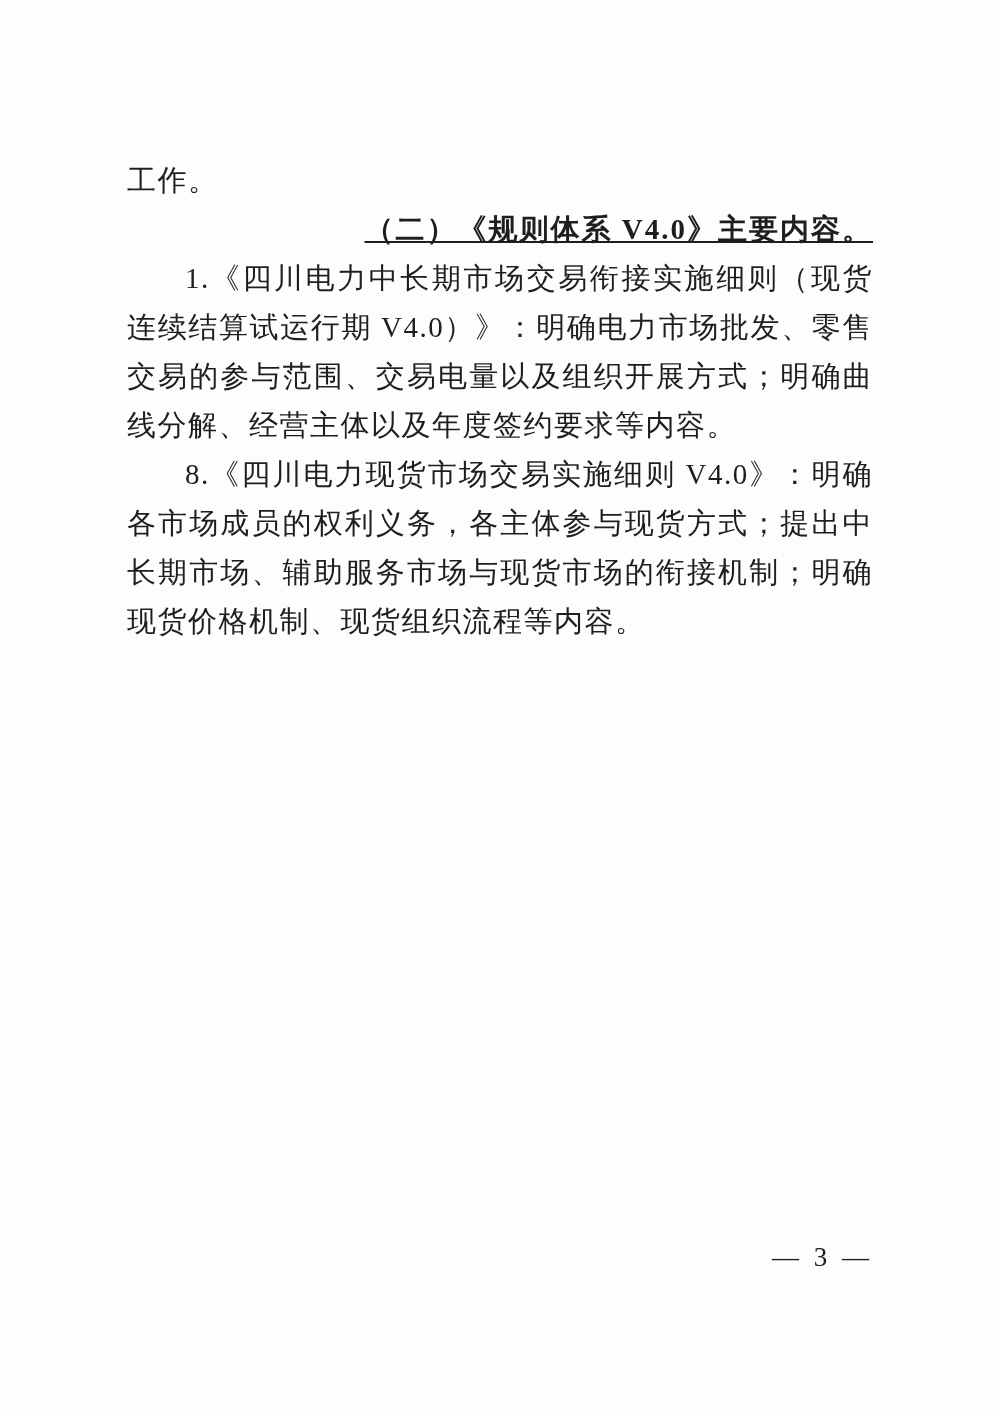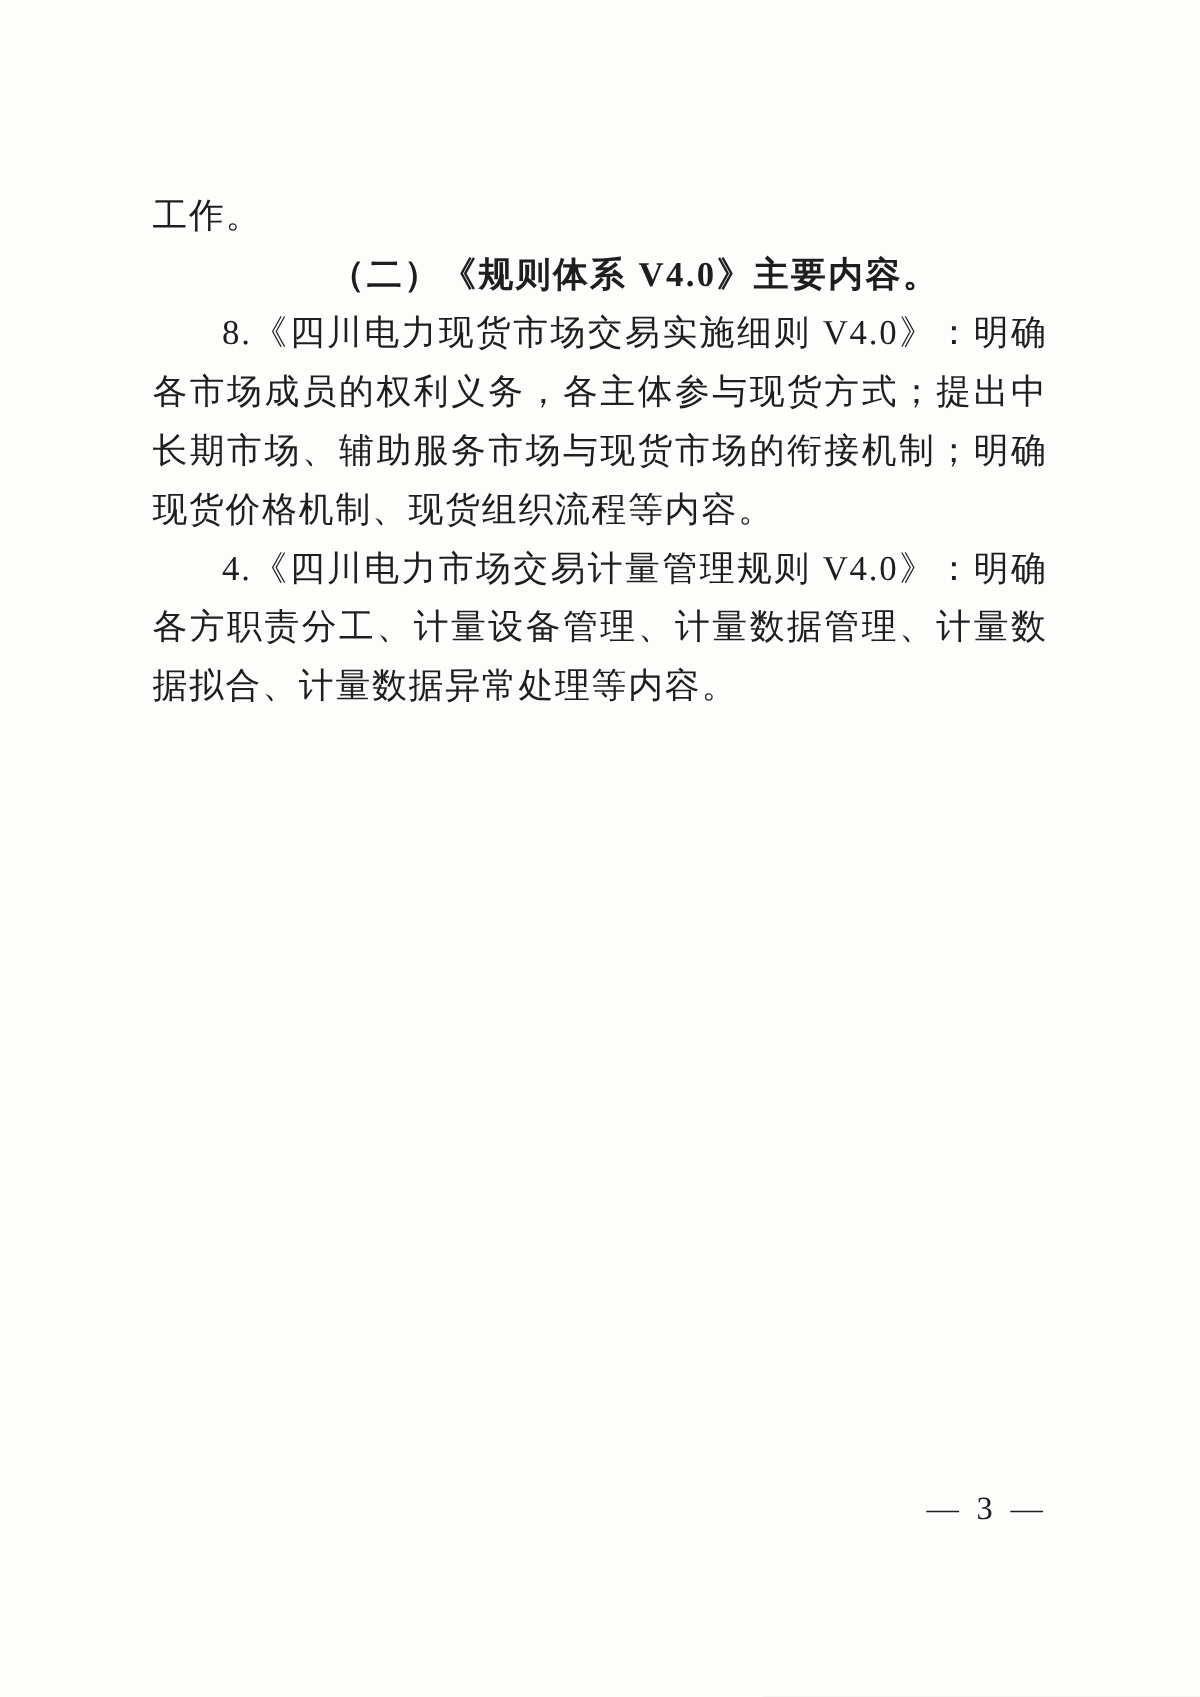--- a/index.html
+++ b/index.html
@@ -31,40 +31,41 @@
     text-align: justify;
     text-justify: inter-ideograph;
     text-indent: 2em;
     word-break: break-all;
   }
   .content p.plain {
     text-indent: 0;
   }
   .content p.heading {
     font-weight: bold;
-    text-align: center;
+    text-align: right;
     letter-spacing: 2px;
+    text-decoration: underline;
   }
   .footer {
     position: absolute;
     top: 1242px;
     right: 127px;
     font-size: 27px;
     letter-spacing: 4px;
     color: #1e1e1e;
     white-space: nowrap;
   }
 </style>
 </head>
 <body>
 
 <div class="page">
 
   <div class="content">
     <p class="plain">工作。</p>
     <p class="heading">（二）《规则体系 V4.0》主要内容。</p>
+    <p class="body">1.《四川电力中长期市场交易衔接实施细则（现货连续结算试运行期 V4.0）》：明确电力市场批发、零售交易的参与范围、交易电量以及组织开展方式；明确曲线分解、经营主体以及年度签约要求等内容。</p>
     <p class="body">8.《四川电力现货市场交易实施细则 V4.0》：明确各市场成员的权利义务，各主体参与现货方式；提出中长期市场、辅助服务市场与现货市场的衔接机制；明确现货价格机制、现货组织流程等内容。</p>
-    <p class="body">4.《四川电力市场交易计量管理规则 V4.0》：明确各方职责分工、计量设备管理、计量数据管理、计量数据拟合、计量数据异常处理等内容。</p>
   </div>
 
   <div class="footer">— 3 —</div>
 
 </div>
 
 </body></html>

